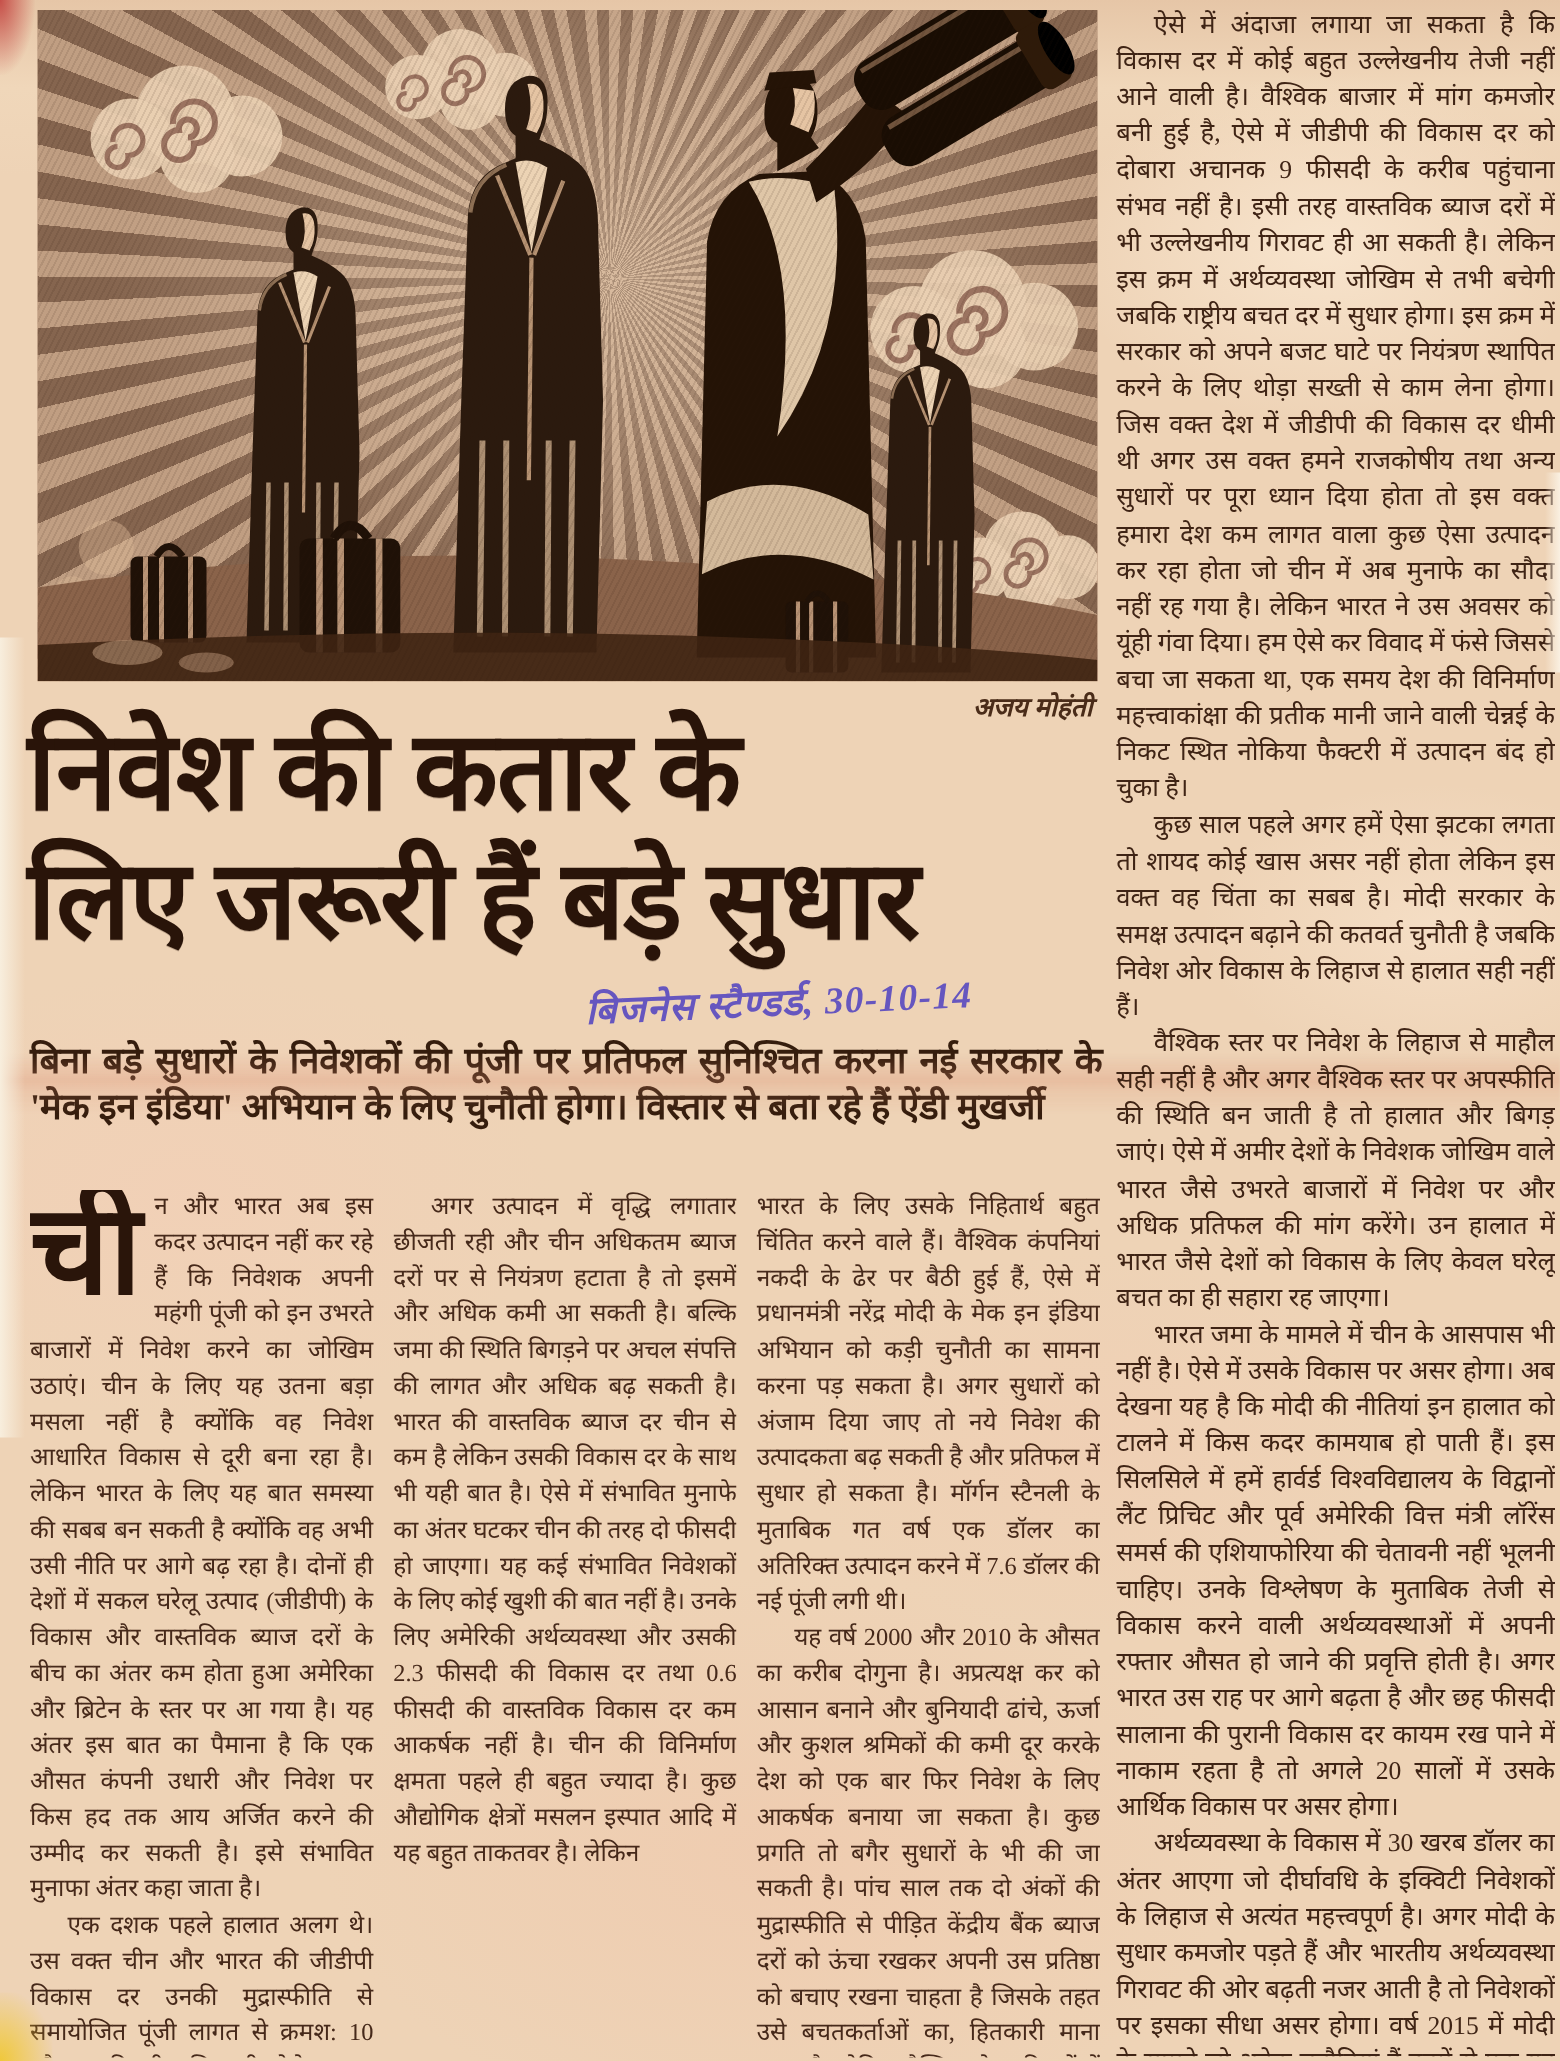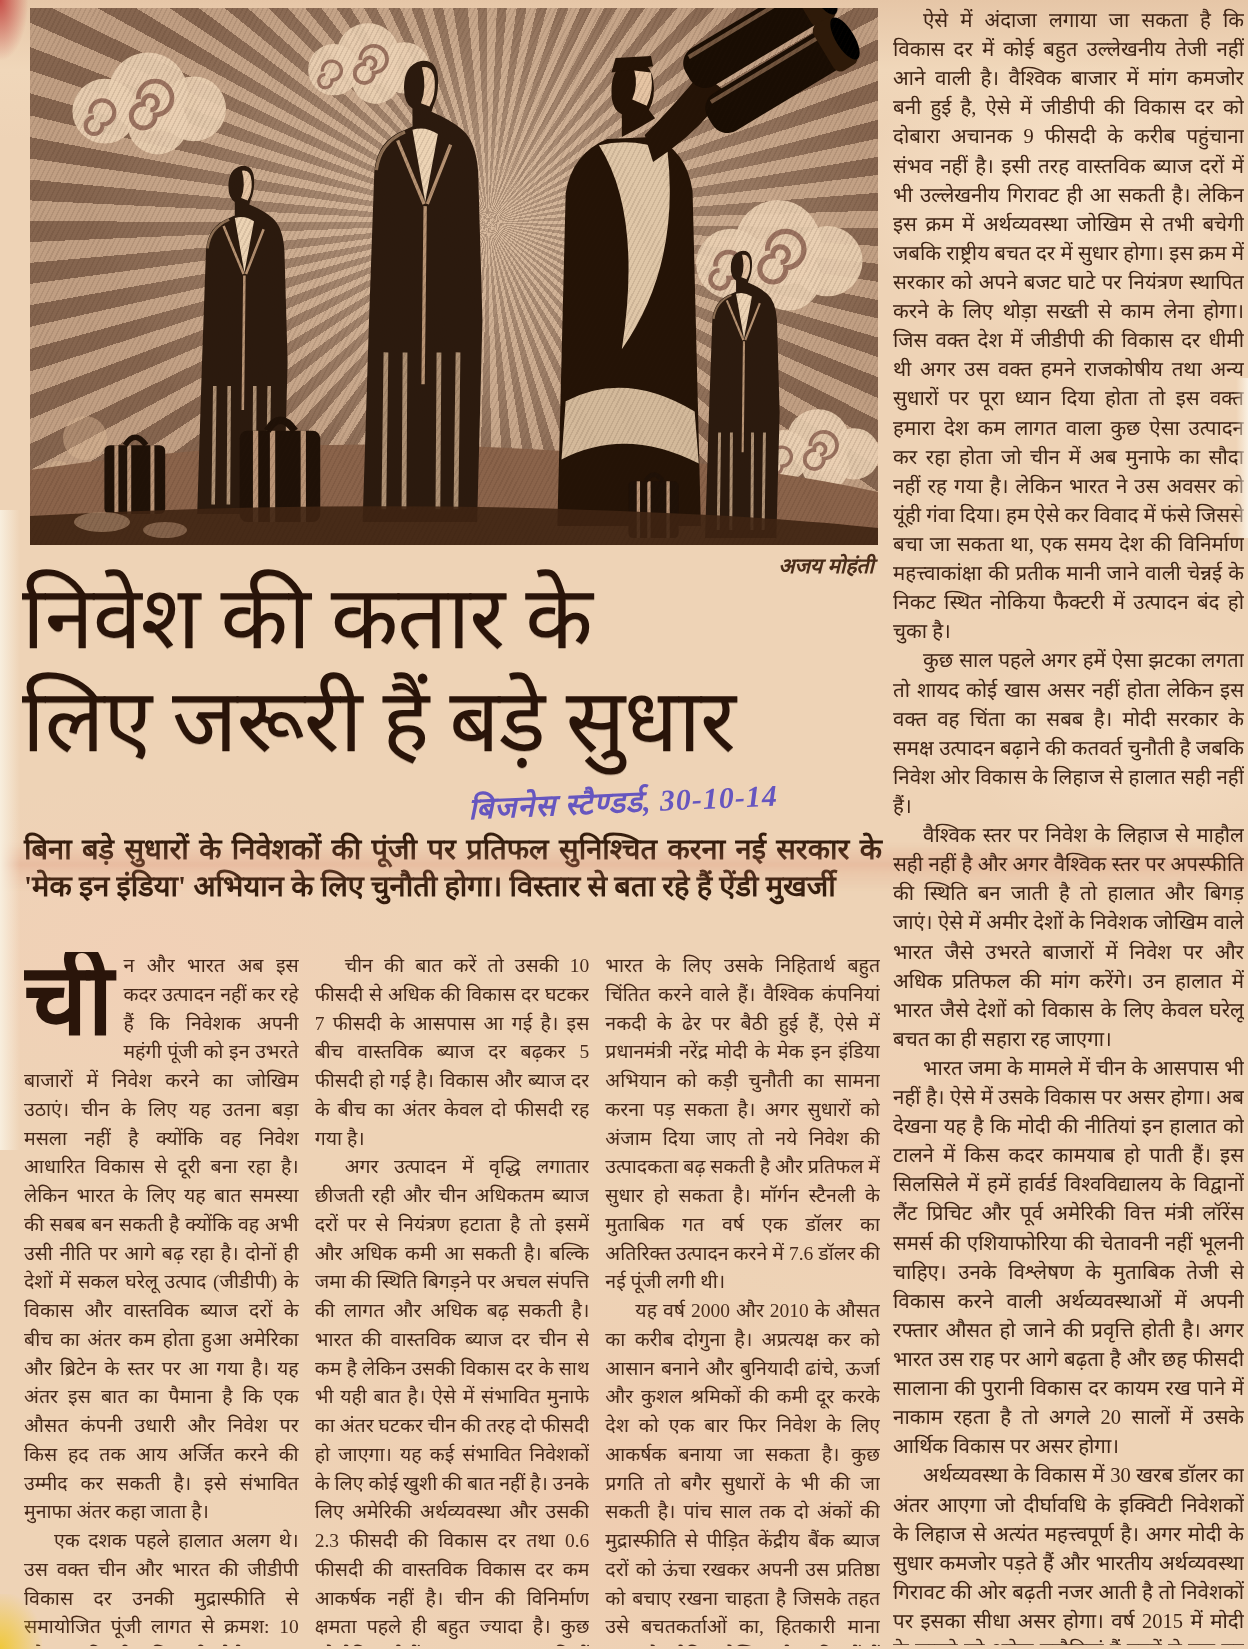--- a/index.html
+++ b/index.html
@@ -22,21 +22,21 @@
     background:
       radial-gradient(ellipse at 54% 40%, rgba(246,222,194,.45), rgba(246,222,194,0) 62%),
       repeating-conic-gradient(from -8deg at 54% 40%, rgba(72,44,28,.38) 0deg 2.6deg, rgba(223,191,160,.40) 2.6deg 5.2deg);}
   .illus-svg{position:absolute;inset:0;width:100%;height:100%;}
   .hatch{position:absolute;inset:0;
     background:repeating-linear-gradient(117deg, rgba(46,24,12,.10) 0 1.5px, transparent 1.5px 4.5px);}
   
   .credit{position:absolute;left:24px;top:551px;width:850px;text-align:right;
     font-size:21px;font-weight:700;font-style:italic;color:#4a2c19;}
   .headline{position:absolute;left:22px;top:568px;width:860px;margin:0;
-    font-size:88px;line-height:1.17;font-weight:400;letter-spacing:-1px;color:#291409;
+    font-size:88px;line-height:1.17;font-weight:700;letter-spacing:-1px;color:#291409;
     text-shadow:0 1px 0 rgba(41,20,9,.25);}
   .handwriting{position:absolute;left:468px;top:778px;width:420px;
     font-size:30px;font-weight:600;font-style:italic;letter-spacing:1px;
     color:#5b4cc0;transform:rotate(-2.5deg);opacity:.92;}
   .standfirst{position:absolute;left:24px;top:831px;width:858px;margin:0;
     font-size:29px;line-height:1.28;font-weight:700;color:#351d0d;text-align:justify;}
   .sf-author{font-weight:800;}
   .crease{position:absolute;left:0;right:0;top:843px;height:48px;pointer-events:none;
     background:linear-gradient(180deg, transparent, rgba(219,140,111,.30) 45%, rgba(219,140,111,.16) 62%, transparent);
     filter:blur(1px);}
@@ -140,21 +140,20 @@
   <p class="standfirst"><span>बिना बड़े सुधारों के निवेशकों की पूंजी पर प्रतिफल सुनिश्चित करना नई सरकार के 'मेक इन इंडिया' अभियान के लिए चुनौती होगा। विस्तार से बता रहे हैं </span><b class="sf-author">ऐंडी मुखर्जी</b></p>
 
   <div class="crease"></div>
 
   <div class="bodycols">
     <div class="col">
       <p class="bp"><span class="dropcap">ची</span><span>न और भारत अब इस कदर उत्पादन नहीं कर रहे हैं कि निवेशक अपनी महंगी पूंजी को इन उभरते बाजारों में निवेश करने का जोखिम उठाएं। चीन के लिए यह उतना बड़ा मसला नहीं है क्योंकि वह निवेश आधारित विकास से दूरी बना रहा है। लेकिन भारत के लिए यह बात समस्या की सबब बन सकती है क्योंकि वह अभी उसी नीति पर आगे बढ़ रहा है। दोनों ही देशों में सकल घरेलू उत्पाद (जीडीपी) के विकास और वास्तविक ब्याज दरों के बीच का अंतर कम होता हुआ अमेरिका और ब्रिटेन के स्तर पर आ गया है। यह अंतर इस बात का पैमाना है कि एक औसत कंपनी उधारी और निवेश पर किस हद तक आय अर्जित करने की उम्मीद कर सकती है। इसे संभावित मुनाफा अंतर कहा जाता है।</span></p>
       <p class="bp indent">एक दशक पहले हालात अलग थे। उस वक्त चीन और भारत की जीडीपी विकास दर उनकी मुद्रास्फीति से समायोजित पूंजी लागत से क्रमश: 10 और 13 फीसदी अधिक थी। ऐसे व्यापक संभावित विकास अंतर ने निवेशकों को दोनों बड़ी उभरती अर्थव्यवस्था वाले देशों की ओर आकृष्ट किया। लेकिन तब से उत्पादन में होने वाली वृद्धि मंद हुई है और अचल संपत्ति की</p>
     </div>
     <div class="col">
-      <p class="bp indent">चीन की बात करें तो उसकी 10 फीसदी से अधिक की विकास दर घटकर 7 फीसदी के आसपास आ गई है। इस बीच वास्तविक ब्याज दर बढ़कर 5 फीसदी हो गई है। विकास और ब्याज दर के बीच का अंतर केवल दो फीसदी रह गया है।</p>
       <p class="bp indent">अगर उत्पादन में वृद्धि लगातार छीजती रही और चीन अधिकतम ब्याज दरों पर से नियंत्रण हटाता है तो इसमें और अधिक कमी आ सकती है। बल्कि जमा की स्थिति बिगड़ने पर अचल संपत्ति की लागत और अधिक बढ़ सकती है। भारत की वास्तविक ब्याज दर चीन से कम है लेकिन उसकी विकास दर के साथ भी यही बात है। ऐसे में संभावित मुनाफे का अंतर घटकर चीन की तरह दो फीसदी हो जाएगा। यह कई संभावित निवेशकों के लिए कोई खुशी की बात नहीं है। उनके लिए अमेरिकी अर्थव्यवस्था और उसकी 2.3 फीसदी की विकास दर तथा 0.6 फीसदी की वास्तविक विकास दर कम आकर्षक नहीं है। चीन की विनिर्माण क्षमता पहले ही बहुत ज्यादा है। कुछ औद्योगिक क्षेत्रों मसलन इस्पात आदि में यह बहुत ताकतवर है। लेकिन</p>
     </div>
     <div class="col">
       <p class="bp">भारत के लिए उसके निहितार्थ बहुत चिंतित करने वाले हैं। वैश्विक कंपनियां नकदी के ढेर पर बैठी हुई हैं, ऐसे में प्रधानमंत्री नरेंद्र मोदी के मेक इन इंडिया अभियान को कड़ी चुनौती का सामना करना पड़ सकता है। अगर सुधारों को अंजाम दिया जाए तो नये निवेश की उत्पादकता बढ़ सकती है और प्रतिफल में सुधार हो सकता है। मॉर्गन स्टैनली के मुताबिक गत वर्ष एक डॉलर का अतिरिक्त उत्पादन करने में 7.6 डॉलर की नई पूंजी लगी थी।</p>
       <p class="bp indent">यह वर्ष 2000 और 2010 के औसत का करीब दोगुना है। अप्रत्यक्ष कर को आसान बनाने और बुनियादी ढांचे, ऊर्जा और कुशल श्रमिकों की कमी दूर करके देश को एक बार फिर निवेश के लिए आकर्षक बनाया जा सकता है। कुछ प्रगति तो बगैर सुधारों के भी की जा सकती है। पांच साल तक दो अंकों की मुद्रास्फीति से पीड़ित केंद्रीय बैंक ब्याज दरों को ऊंचा रखकर अपनी उस प्रतिष्ठा को बचाए रखना चाहता है जिसके तहत उसे बचतकर्ताओं का, हितकारी माना जाता है। लेकिन वैश्विक तेल कीमतों में आ रही कमी के कारण देश की मुद्रास्फीति घट रही है। वर्ष 2015 में भारतीय ब्याज दरों में गिरावट आ सकती है।</p>
     </div>
   </div>
 
   <div class="rightcol">
     <p class="bp indent">ऐसे में अंदाजा लगाया जा सकता है कि विकास दर में कोई बहुत उल्लेखनीय तेजी नहीं आने वाली है। वैश्विक बाजार में मांग कमजोर बनी हुई है, ऐसे में जीडीपी की विकास दर को दोबारा अचानक 9 फीसदी के करीब पहुंचाना संभव नहीं है। इसी तरह वास्तविक ब्याज दरों में भी उल्लेखनीय गिरावट ही आ सकती है। लेकिन इस क्रम में अर्थव्यवस्था जोखिम से तभी बचेगी जबकि राष्ट्रीय बचत दर में सुधार होगा। इस क्रम में सरकार को अपने बजट घाटे पर नियंत्रण स्थापित करने के लिए थोड़ा सख्ती से काम लेना होगा। जिस वक्त देश में जीडीपी की विकास दर धीमी थी अगर उस वक्त हमने राजकोषीय तथा अन्य सुधारों पर पूरा ध्यान दिया होता तो इस वक्त हमारा देश कम लागत वाला कुछ ऐसा उत्पादन कर रहा होता जो चीन में अब मुनाफे का सौदा नहीं रह गया है। लेकिन भारत ने उस अवसर को यूंही गंवा दिया। हम ऐसे कर विवाद में फंसे जिससे बचा जा सकता था, एक समय देश की विनिर्माण महत्त्वाकांक्षा की प्रतीक मानी जाने वाली चेन्नई के निकट स्थित नोकिया फैक्टरी में उत्पादन बंद हो चुका है।</p>

